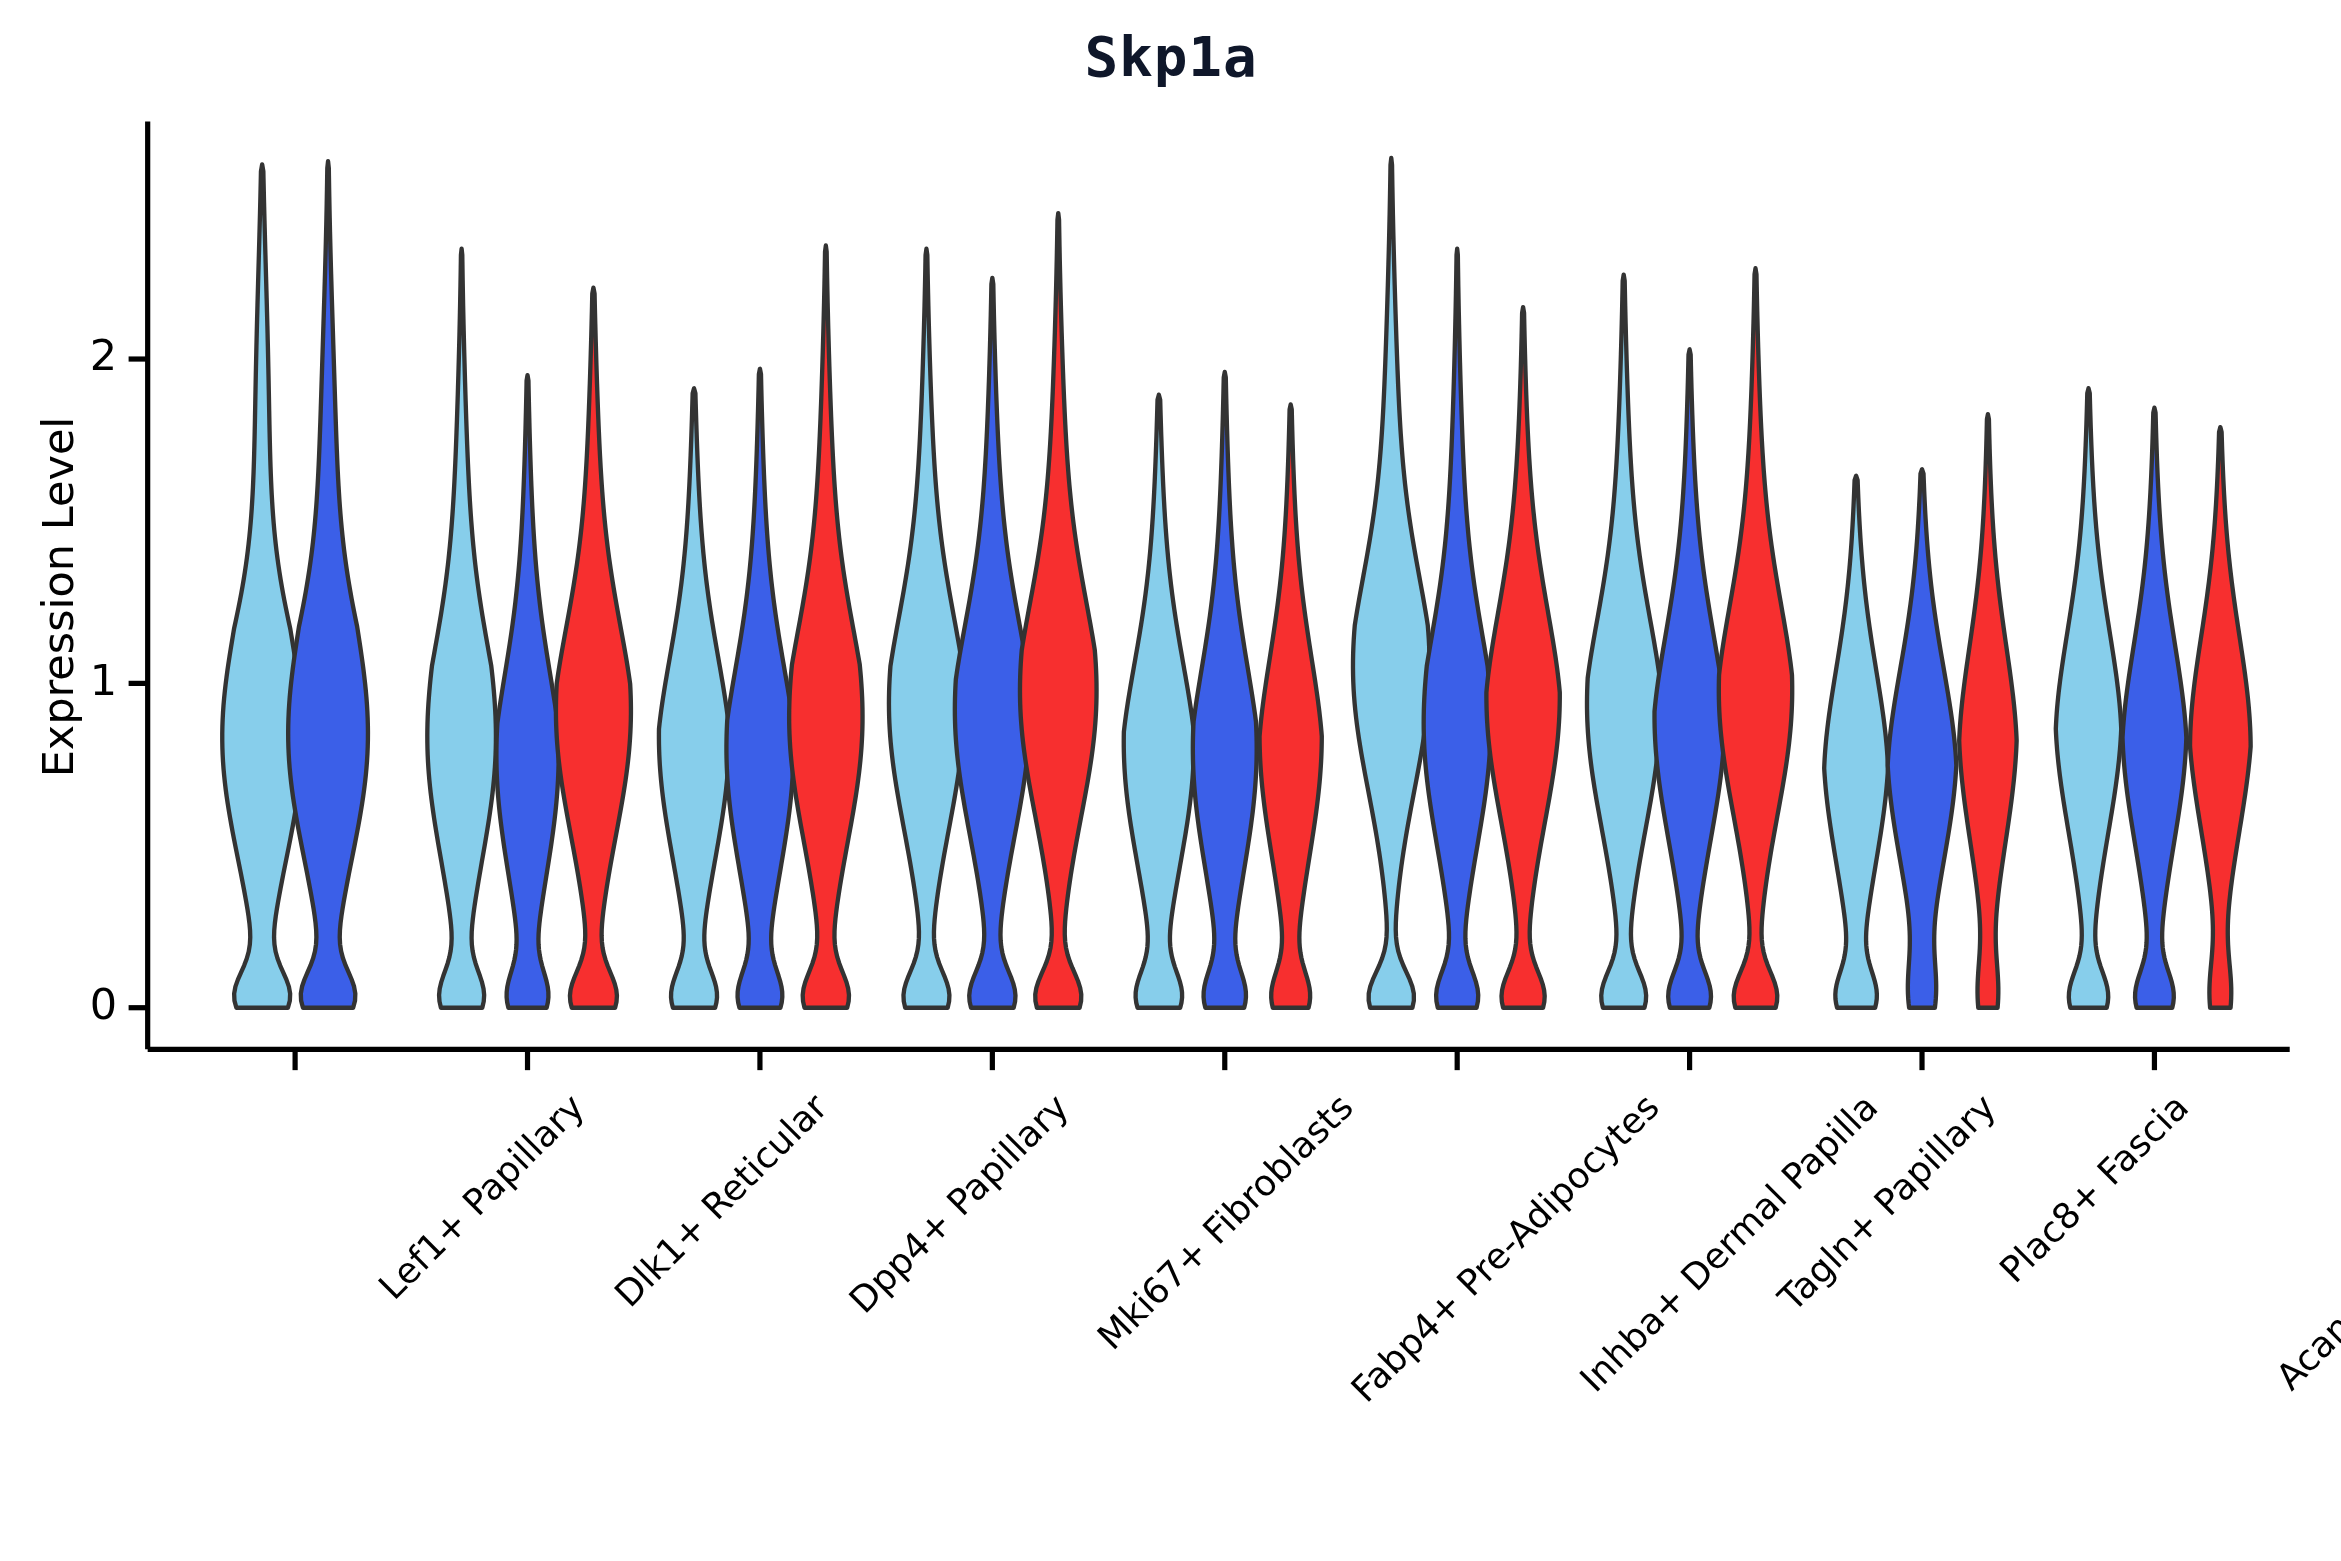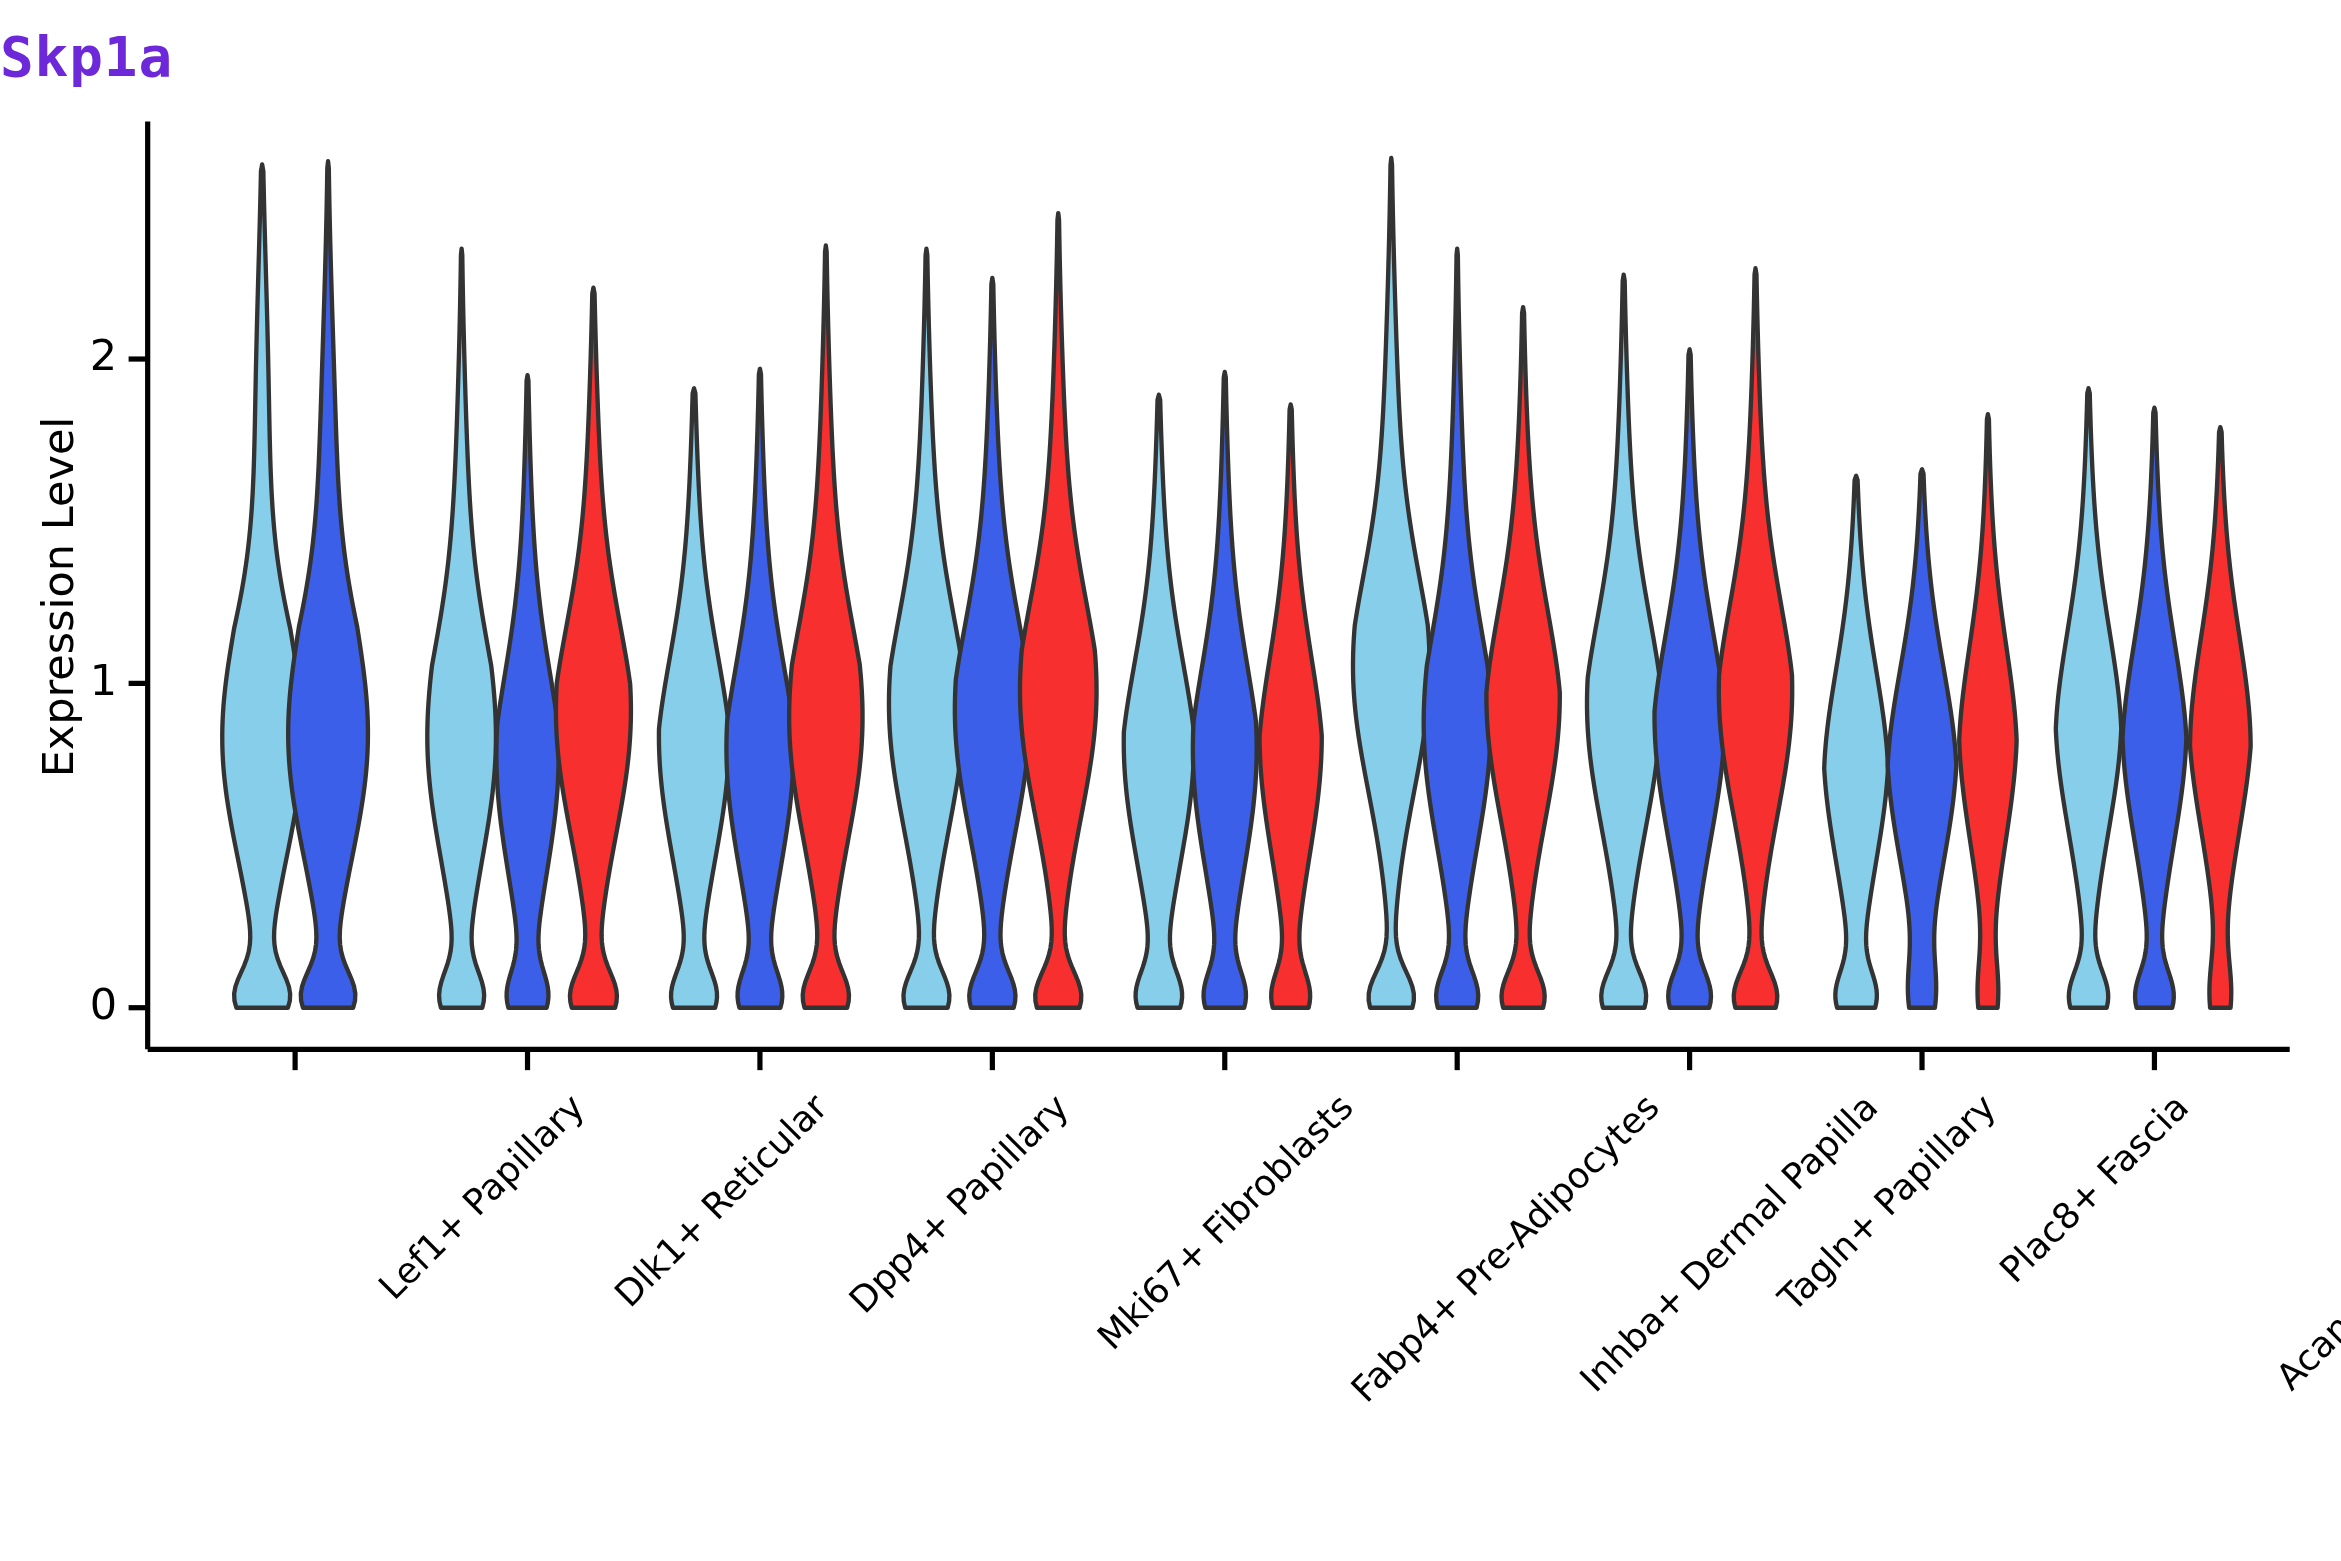--- a/index.html
+++ b/index.html
@@ -1,21 +1,21 @@
 <!DOCTYPE html>
 <html style="font-size:14px"><head>
 <meta charset="utf-8">
 <style>
   html,body{margin:0;padding:0;background:#ffffff;}
   body{width:2342px;height:1561px;font-family:"DejaVu Sans",sans-serif;}
   #root{position:relative;width:2342px;height:1561px;overflow:hidden;background:#fff;}
   #plot-title{
     position:absolute; left:0; top:24px; width:2342px;
-    font-family:"DejaVu Sans Mono","Liberation Mono",monospace;
-    font-weight:bold; font-size:56px; color:#6d28d9; letter-spacing:0.9px;
+    text-align:center; font-family:"DejaVu Sans Mono","Liberation Mono",monospace;
+    font-weight:bold; font-size:56px; color:#0f172a; letter-spacing:0.9px;
   }
   #ylabel{
     position:absolute; left:-211px; top:572px; width:538px;
     text-align:center; font-size:43px; color:#000;
     transform:rotate(-90deg); transform-origin:50% 50%;
     font-family:"DejaVu Sans",sans-serif;
   }
   .ytick-label{
     position:absolute; right:2225px; width:104px; text-align:right;
     font-size:43px; color:#000; font-family:"DejaVu Sans",sans-serif;

